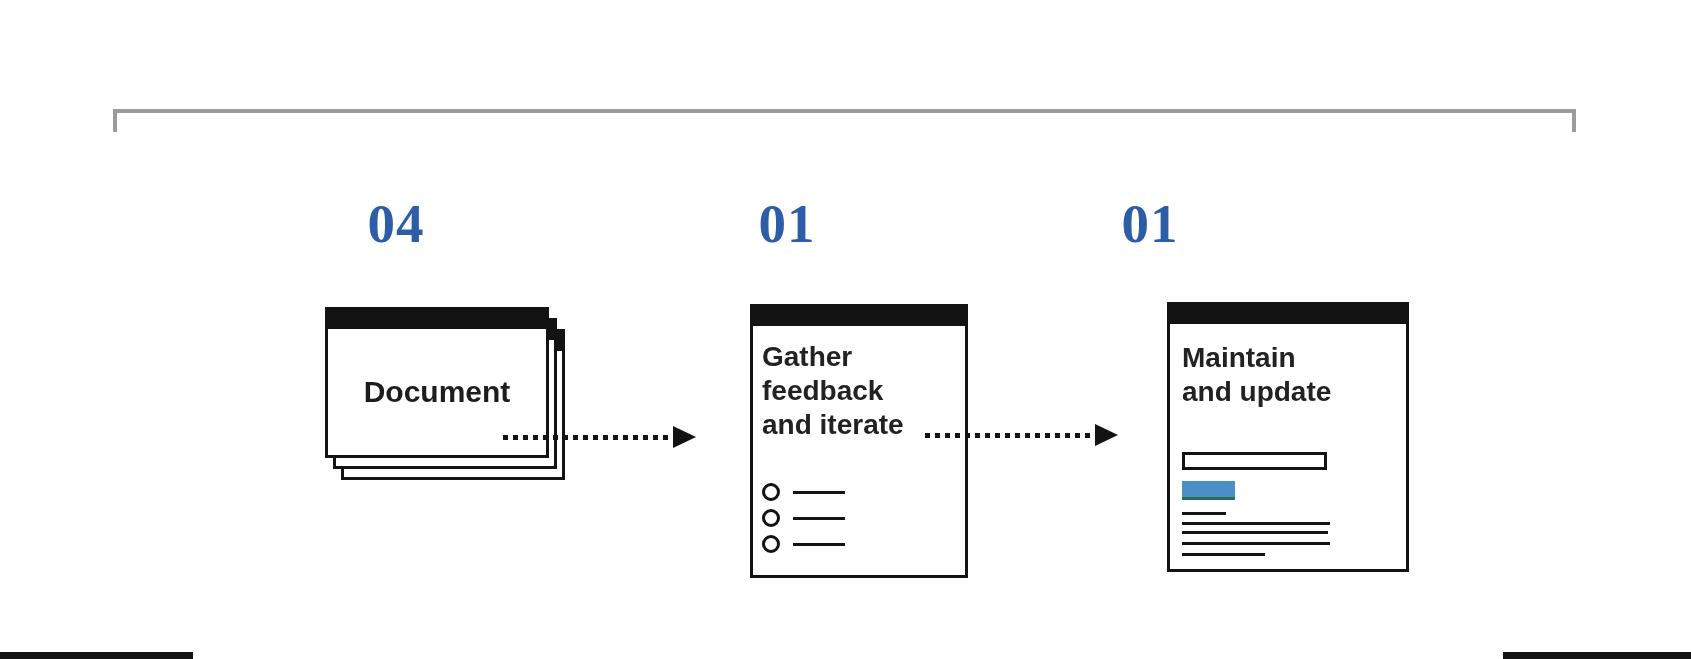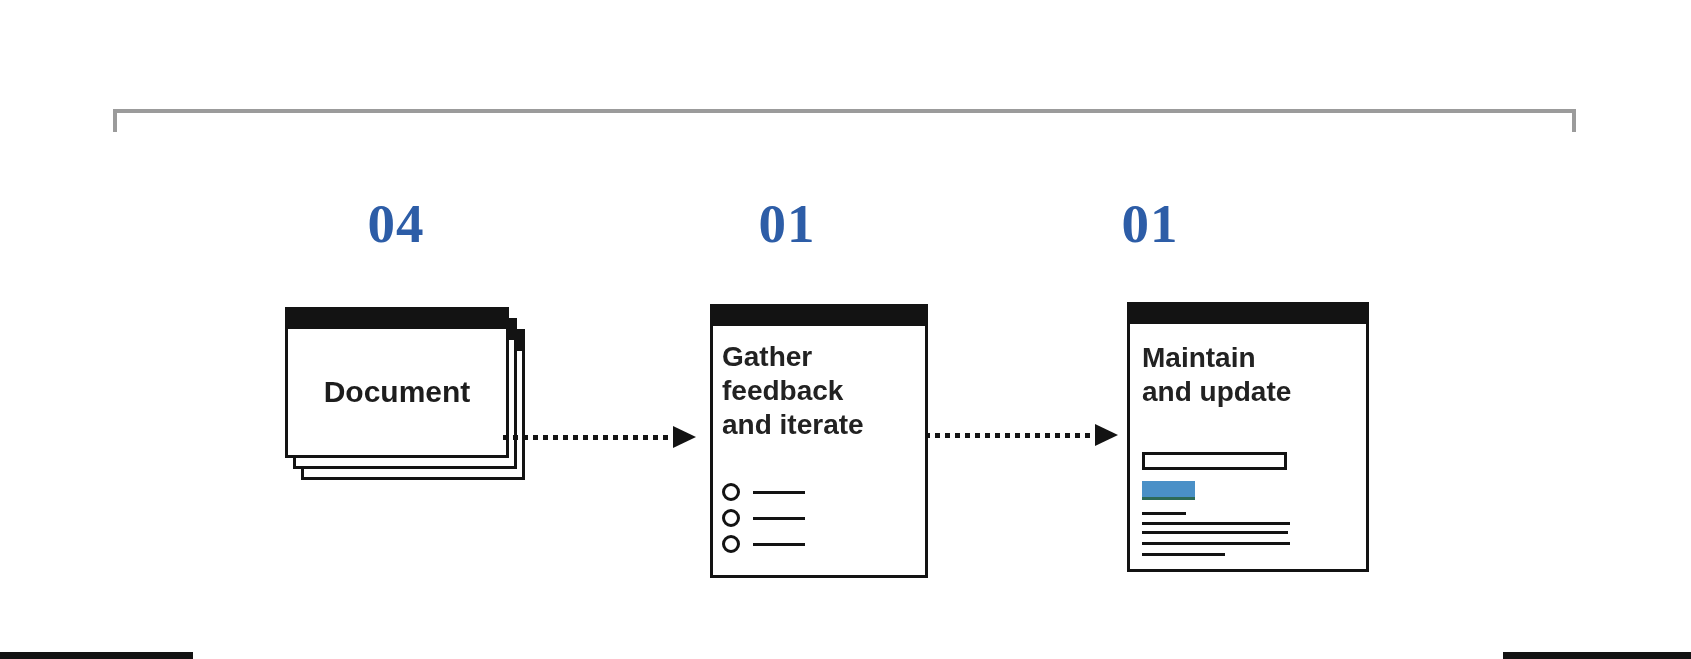--- a/index.html
+++ b/index.html
@@ -38,21 +38,21 @@
     font-size:55px;font-weight:bold;line-height:1;
     color:var(--num-blue);letter-spacing:1px;font-family:Liberation Serif, serif;
   }
   .num-04{left:396px;}
   .num-05{left:787px;}
   .num-06{left:1150px;}
 
   
   .card{
     position:absolute;box-sizing:border-box;
-    background:#ffffff;border:3px solid var(--ink);
+    background:#ffffff;border:3px solid var(--ink);margin-left:40px;
   }
   .card-header{
     position:absolute;top:0;left:0;right:0;height:19px;
     background:var(--ink);
   }
 
   
   .doc-layer3{left:301px;top:329px;width:224px;height:151px;}
   .doc-layer2{left:293px;top:318px;width:224px;height:151px;}
   .doc-front {left:285px;top:307px;width:224px;height:151px;}

